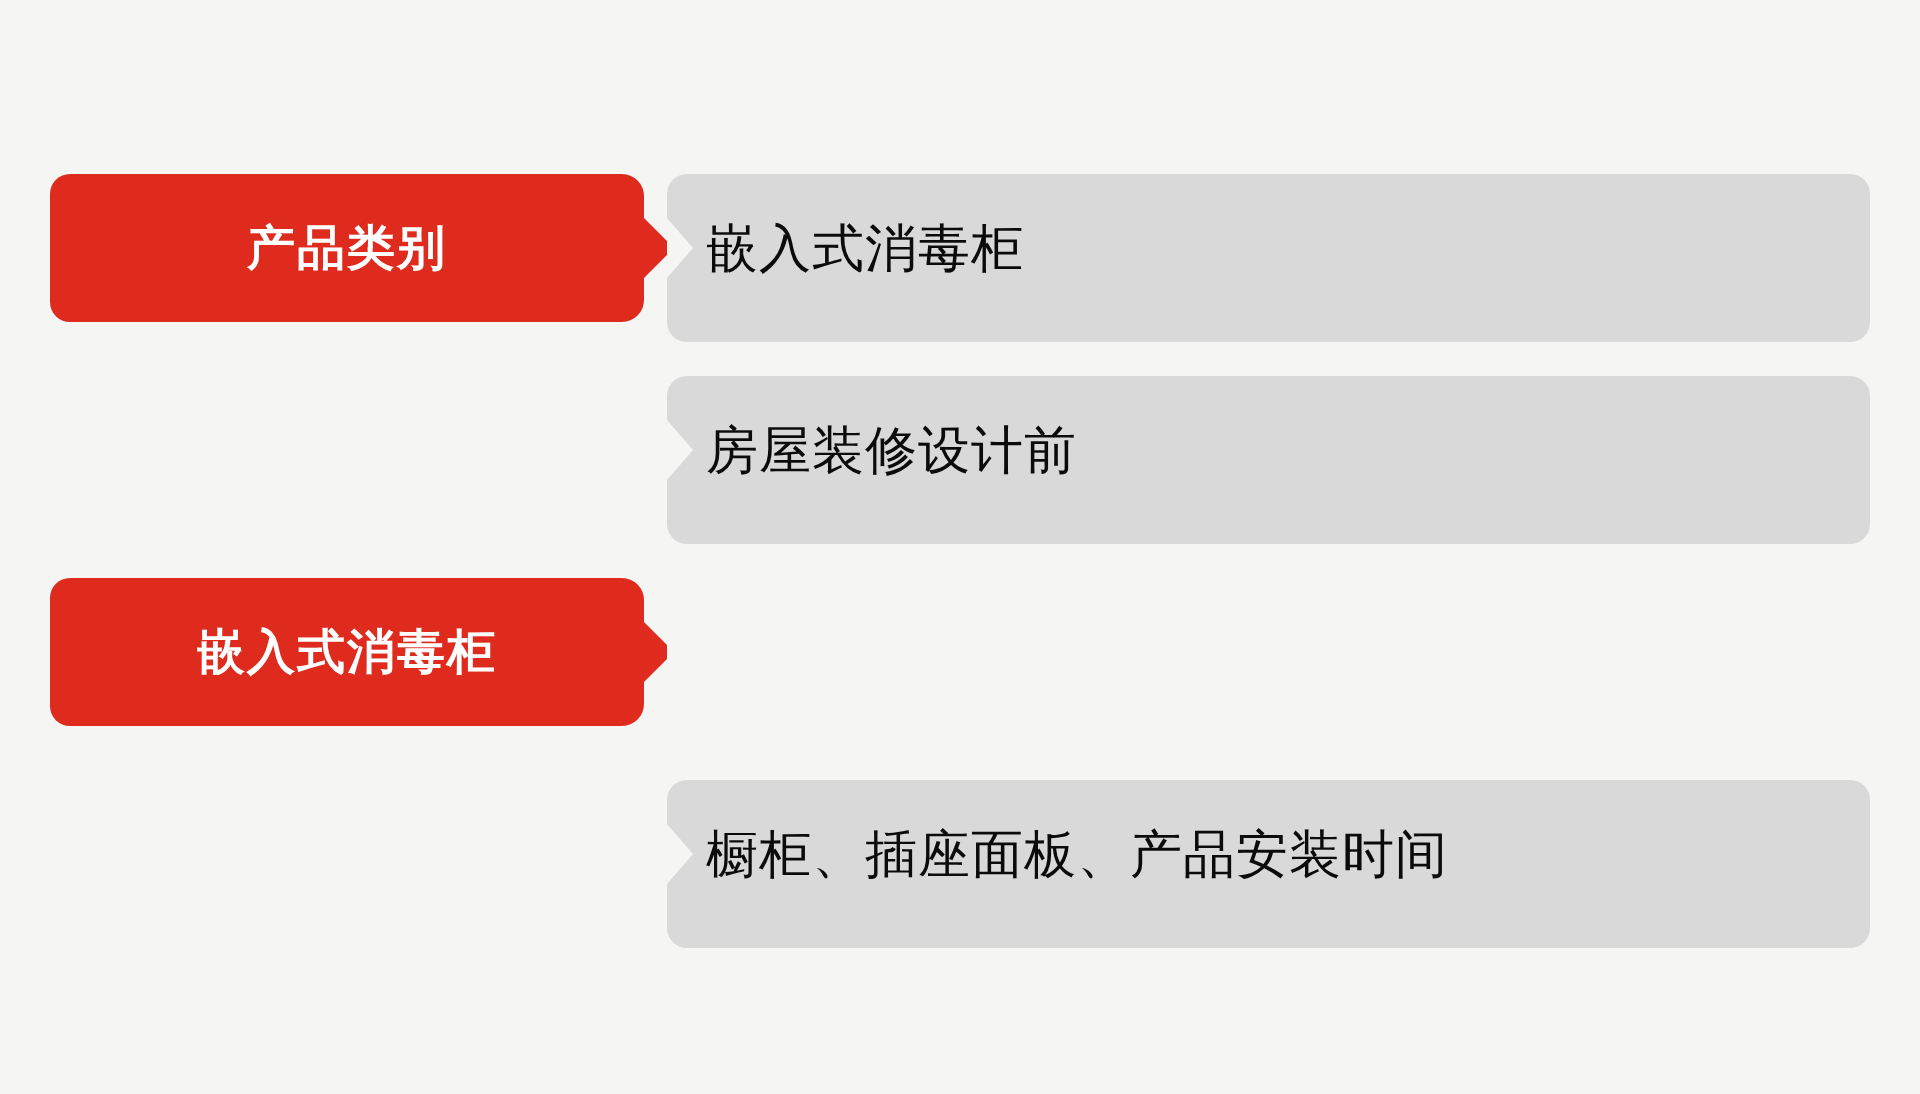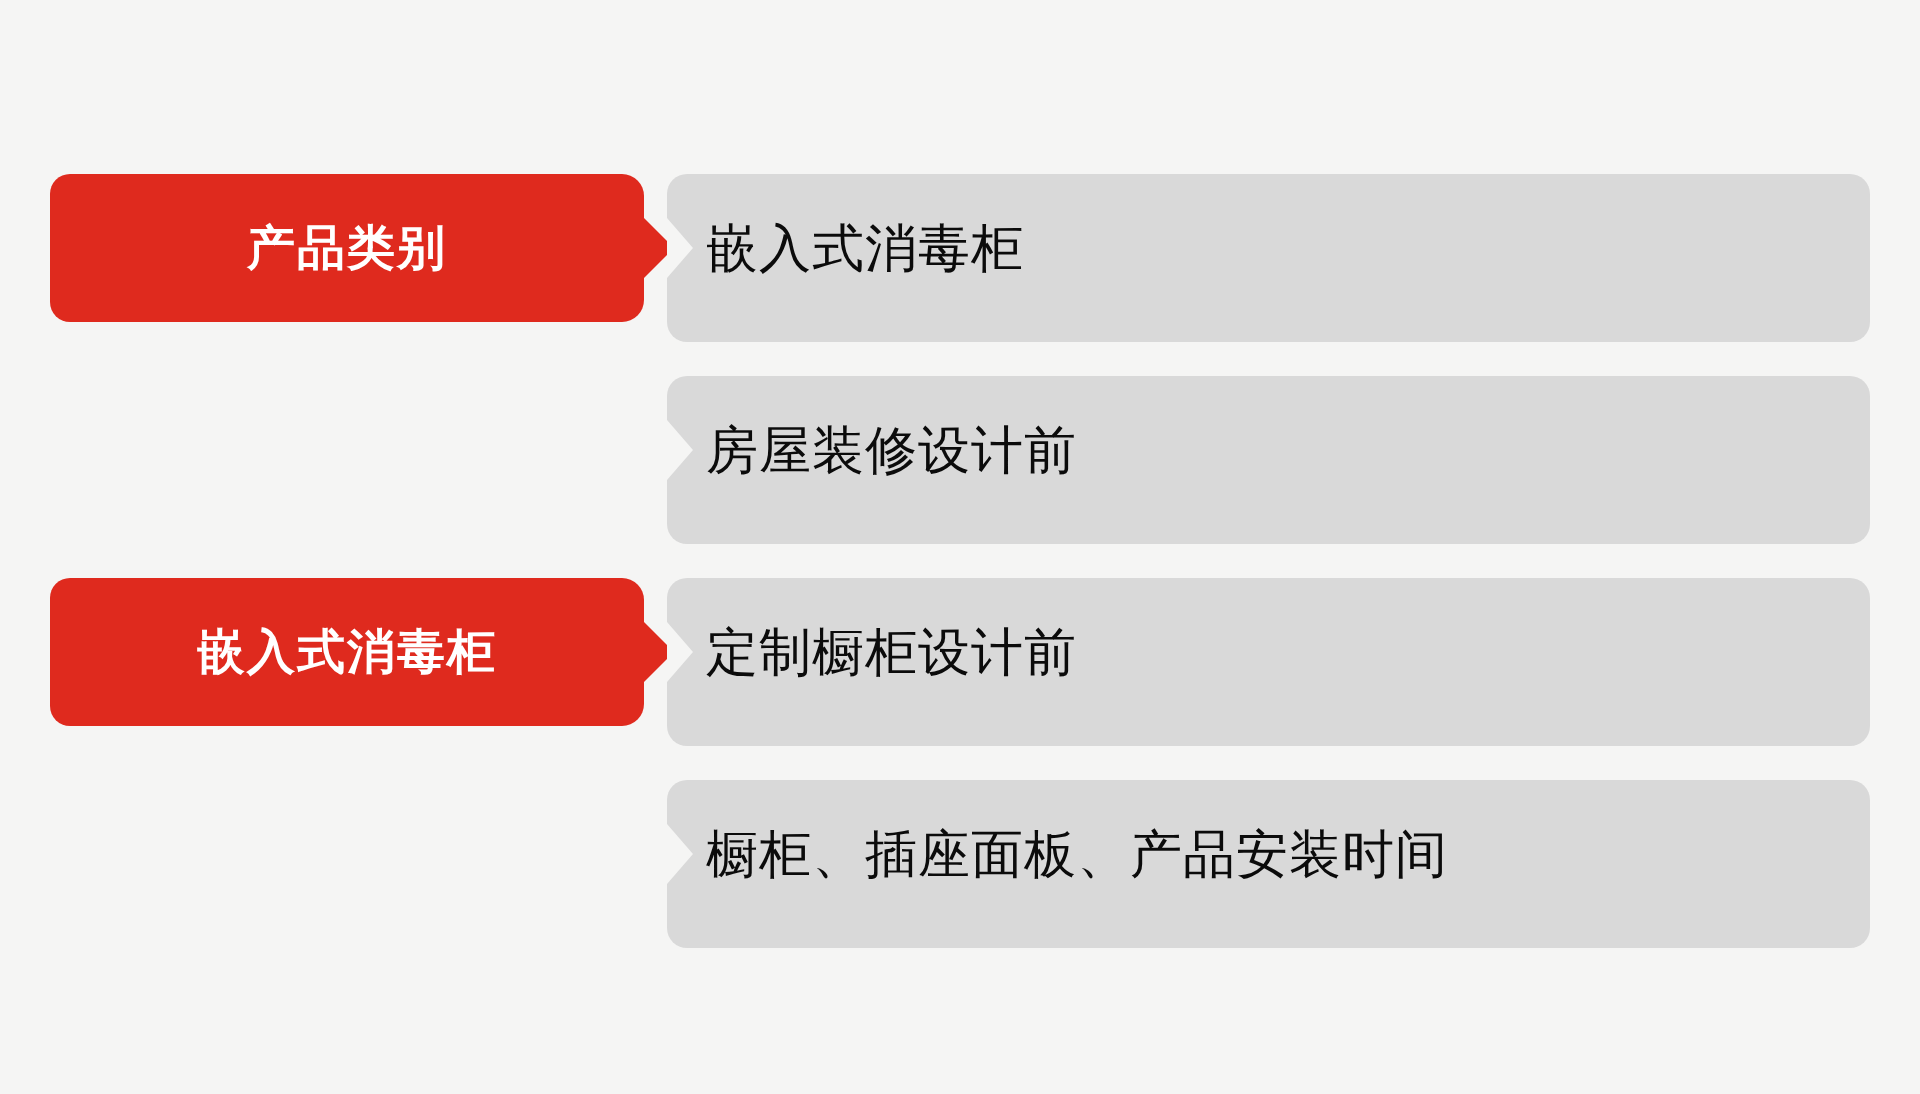--- a/index.html
+++ b/index.html
@@ -146,23 +146,20 @@
     </div>
 
     <div class="row row-2">
       <div class="value-panel">
         <span class="value-text">房屋装修设计前</span>
       </div>
       <div class="notch"></div>
     </div>
 
     <div class="row row-3">
-      <div class="value-panel">
-        <span class="value-text">定制橱柜设计前</span>
-      </div>
       <div class="notch"></div>
       <div class="label-panel">
         <div class="label-body"></div>
         <div class="label-arrow"></div>
         <span class="label-text">嵌入式消毒柜</span>
       </div>
     </div>
 
     <div class="row row-4">
       <div class="value-panel">

